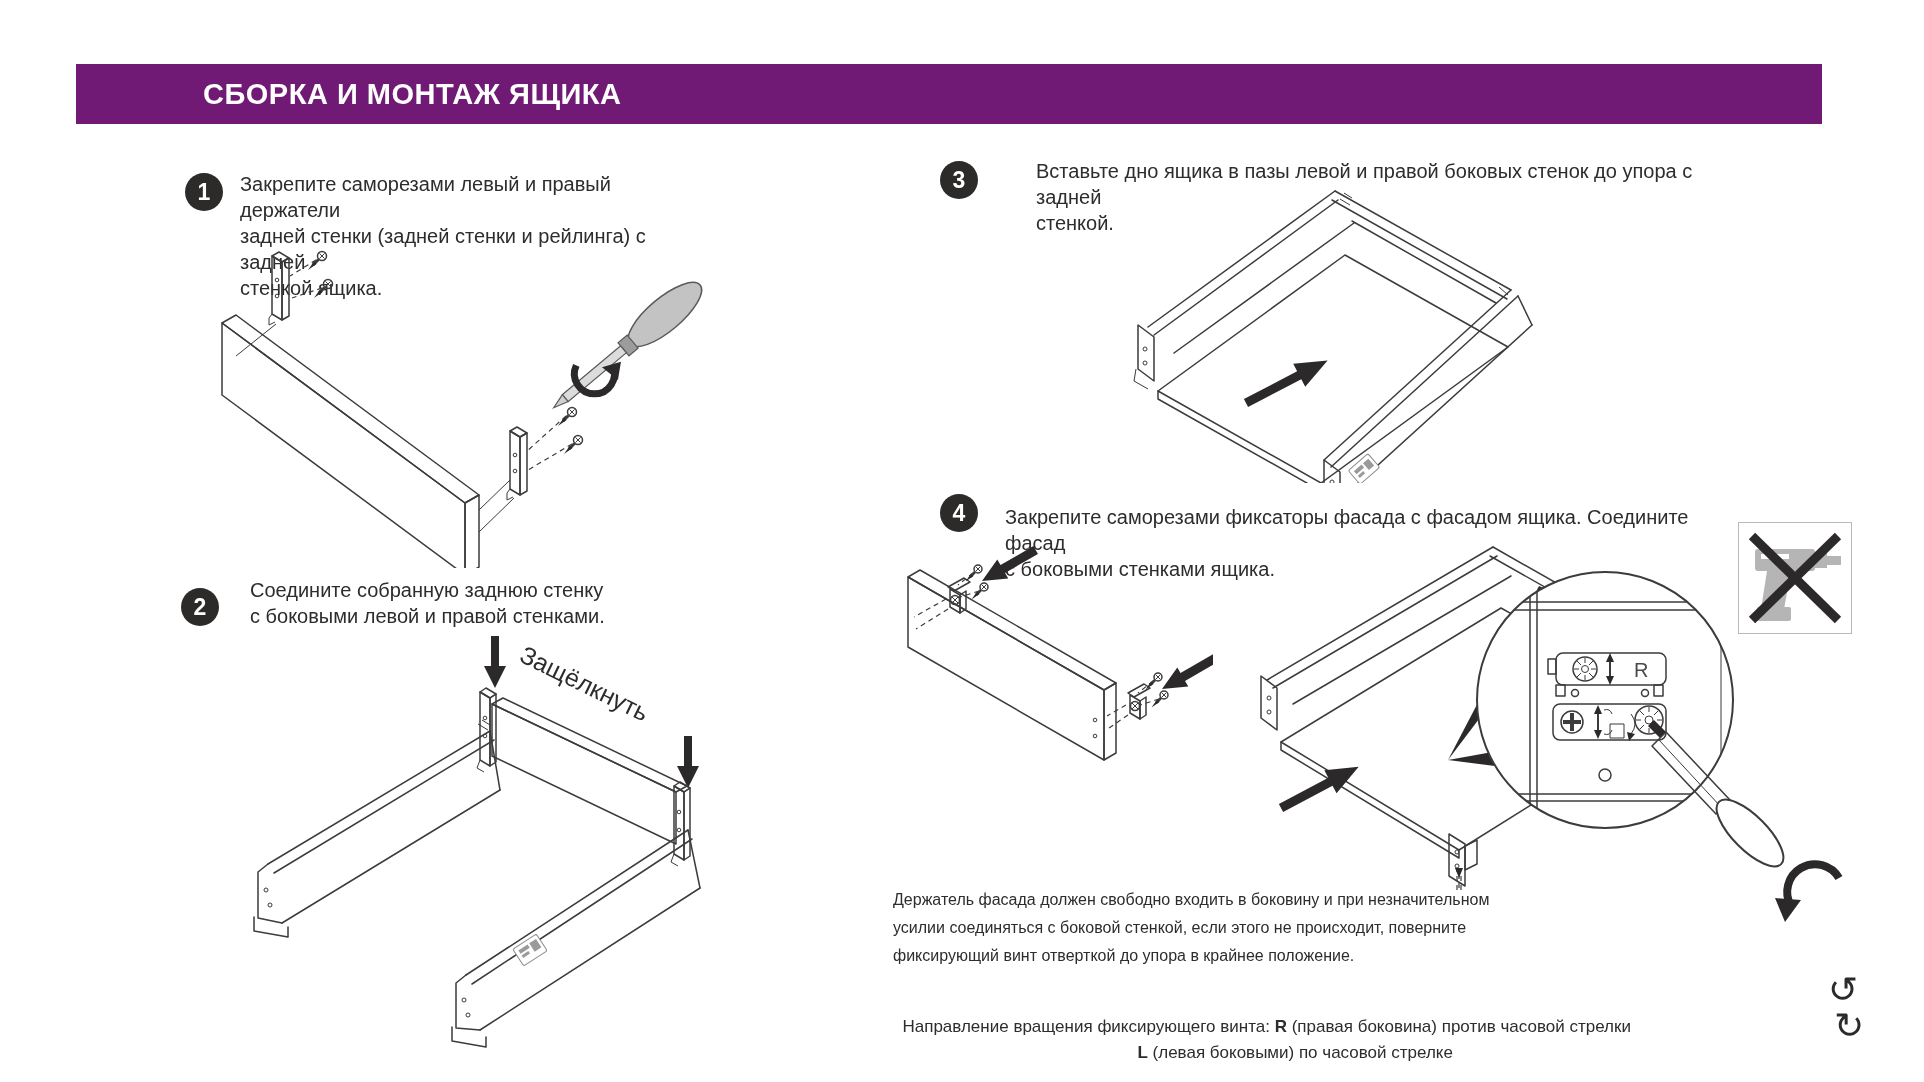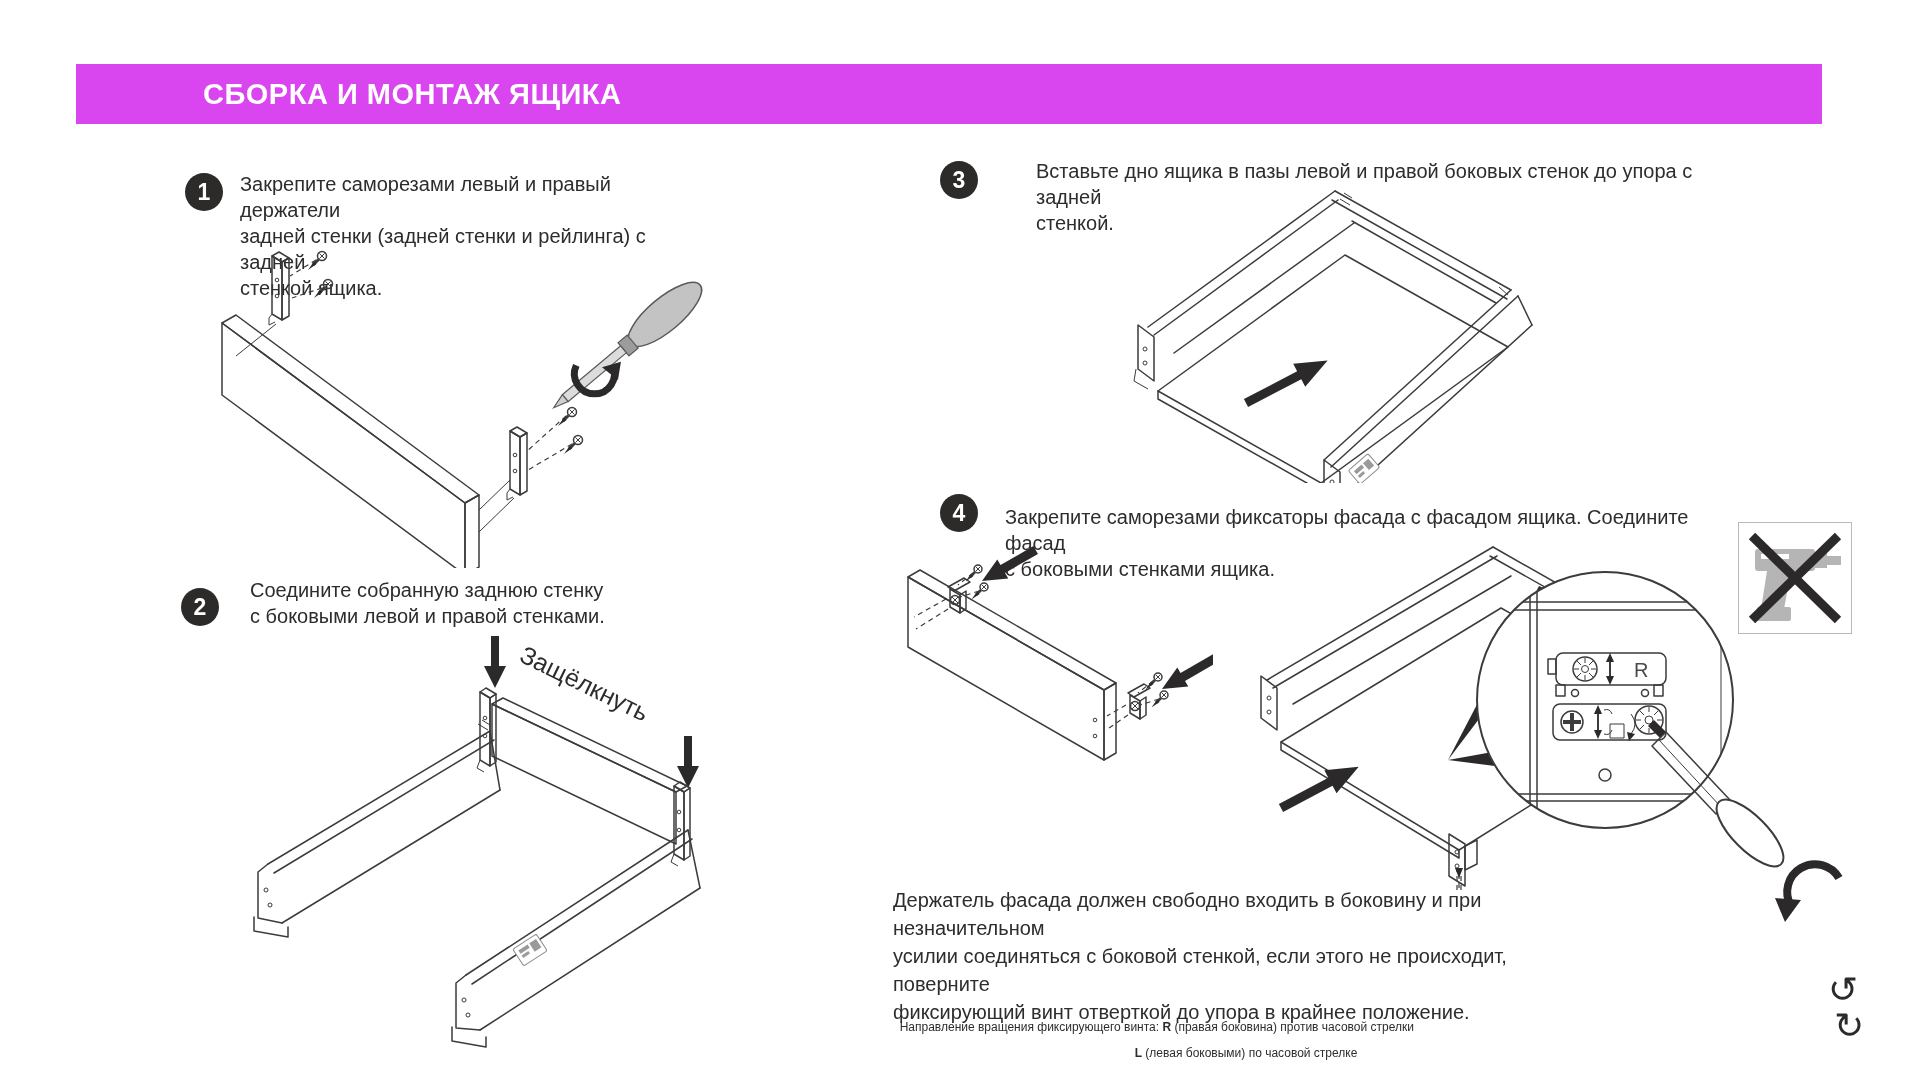--- a/index.html
+++ b/index.html
@@ -5,36 +5,36 @@
   * { box-sizing: border-box; }
   html,body { margin:0; padding:0; }
   body {
     width:1924px; height:1082px; position:relative; background:#ffffff;
     font-family:"Liberation Sans", sans-serif; color:#2e2c2d; overflow:hidden;
   }
   .abs { position:absolute; }
 
   
   .header-bar {
-    left:76px; top:64px; width:1746px; height:60px; background:#d946ef;
+    left:76px; top:64px; width:1746px; height:60px; background:#701a75;
     display:flex; align-items:center; padding-left:127px;
   }
   .header-title {
     color:#ffffff; font-size:29px; font-weight:bold; letter-spacing:0.5px;
   }
 
   
   .badge {
     width:38px; height:38px; border-radius:50%; background:#2d2a2a; color:#fff;
     font-size:23px; font-weight:bold; display:flex; align-items:center; justify-content:center;
   }
 
   .step-text { font-size:20px; line-height:26px; white-space:pre-line; }
-  .note-text { font-size:20px; line-height:28px; white-space:pre-line; }
-  .dir-line  { font-size:12px; line-height:26px; white-space:pre; }
+  .note-text { font-size:16px; line-height:28px; white-space:pre-line; }
+  .dir-line  { font-size:17px; line-height:26px; white-space:pre; }
   .bold { font-weight:bold; }
 
   .snap-label {
     font-size:25px; color:#2d2d2d; transform:rotate(26deg); transform-origin:left top;
   }
 
   .rot-icon { font-size:36px; line-height:36px; color:#2d2a2a; }
 
   
   svg { display:block; }

